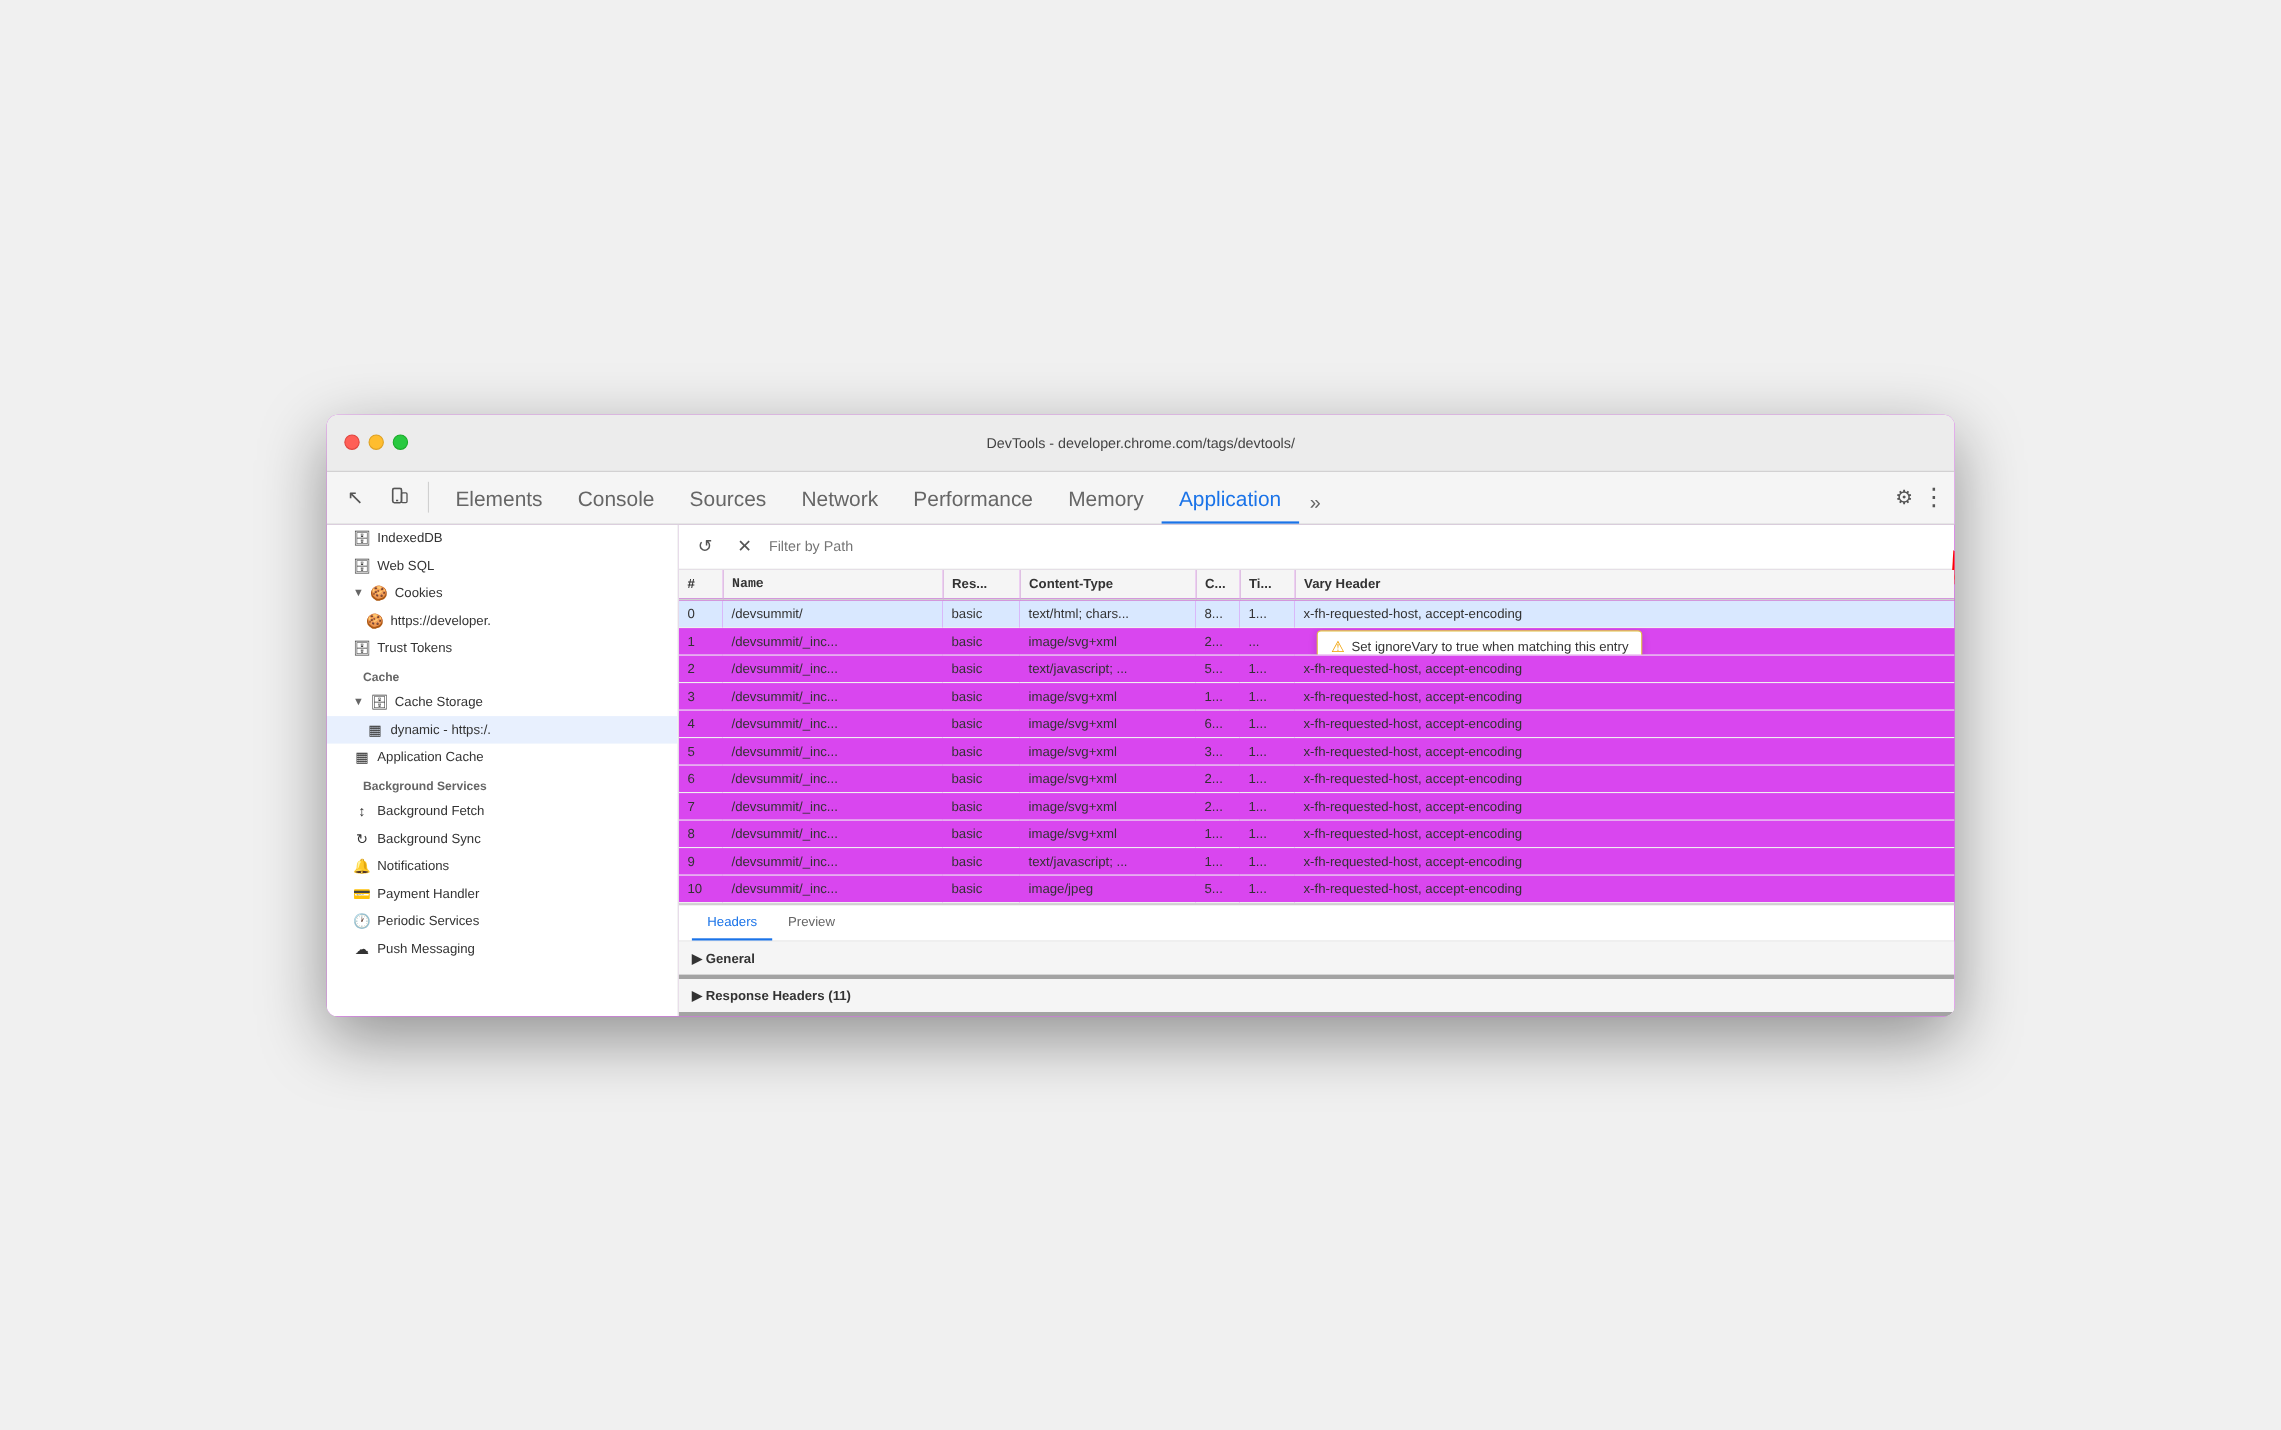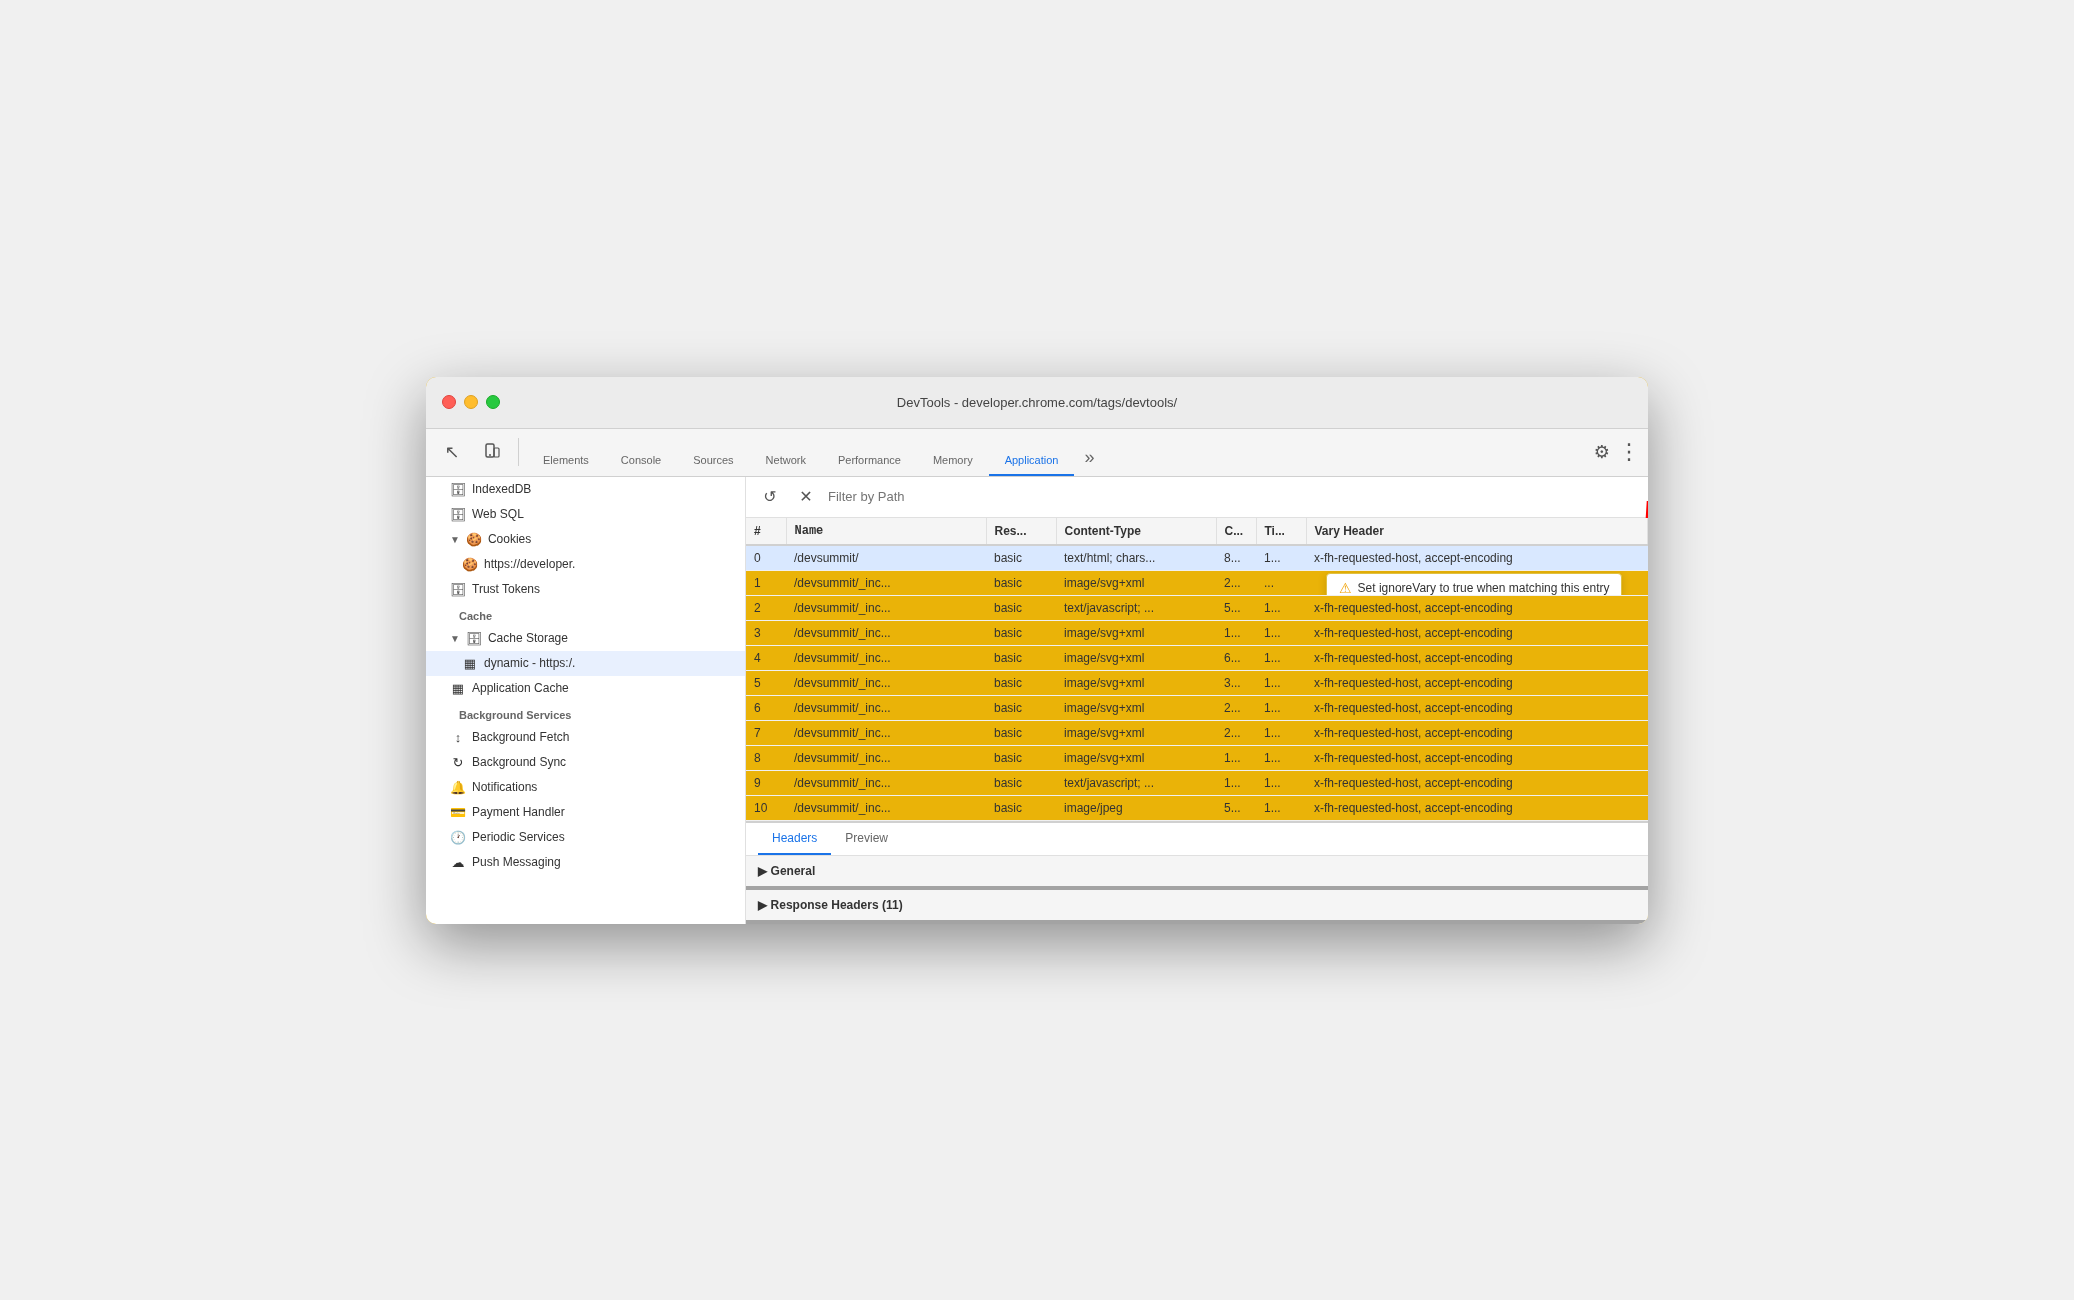--- a/index.html
+++ b/index.html
@@ -5,22 +5,22 @@
     * { box-sizing: border-box; margin: 0; padding: 0; }
     body {
       font-family: -apple-system, BlinkMacSystemFont, 'Helvetica Neue', Arial, sans-serif;
       background: #f0f0f0;
       display: flex;
       justify-content: center;
       align-items: center;
       min-height: 100vh;
     }
     .window {
-      width: 1222px;
-      background: #eab308;
+      width: 1480px;
+      background: #d946ef;
       border-radius: 10px;
       box-shadow: 0 20px 60px rgba(0,0,0,0.4);
       overflow: hidden;
       display: flex;
       flex-direction: column;
     }
     
     .titlebar {
       background: #ececec;
       border-bottom: 1px solid #d0d0d0;
@@ -74,21 +74,21 @@
       color: #555;
     }
     .toolbar-divider {
       width: 1px;
       height: 28px;
       background: #d0d0d0;
       margin: 0 4px;
     }
     .tab {
       padding: 8px 16px;
-      font-size: 11px;
+      font-size: 19px;
       color: #666;
       cursor: pointer;
       border-bottom: 2px solid transparent;
       white-space: nowrap;
     }
     .tab.active {
       color: #1a73e8;
       border-bottom: 2px solid #1a73e8;
     }
     .tab-more {

